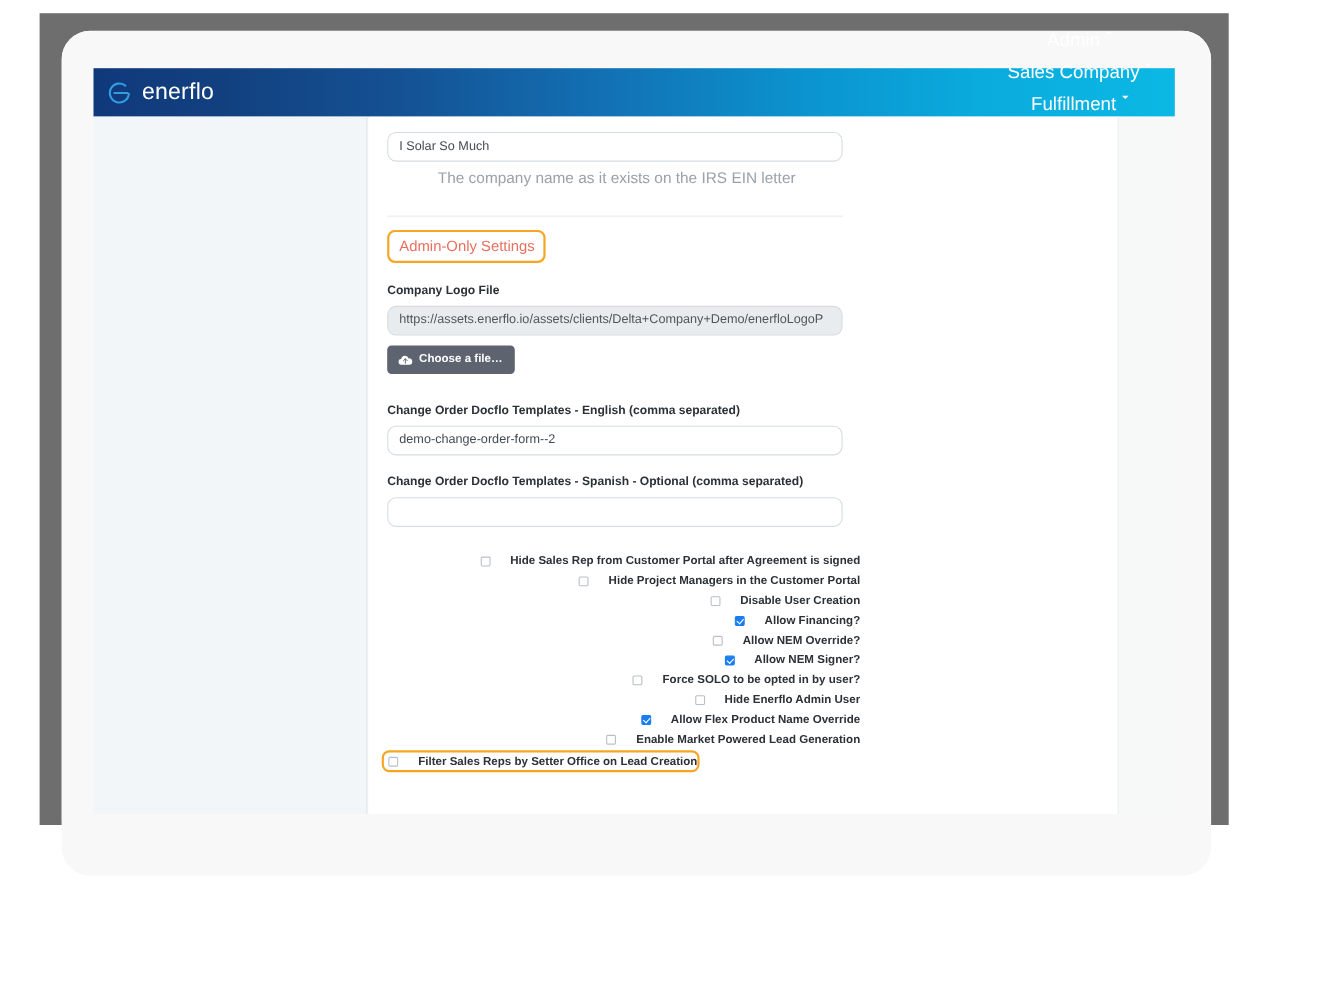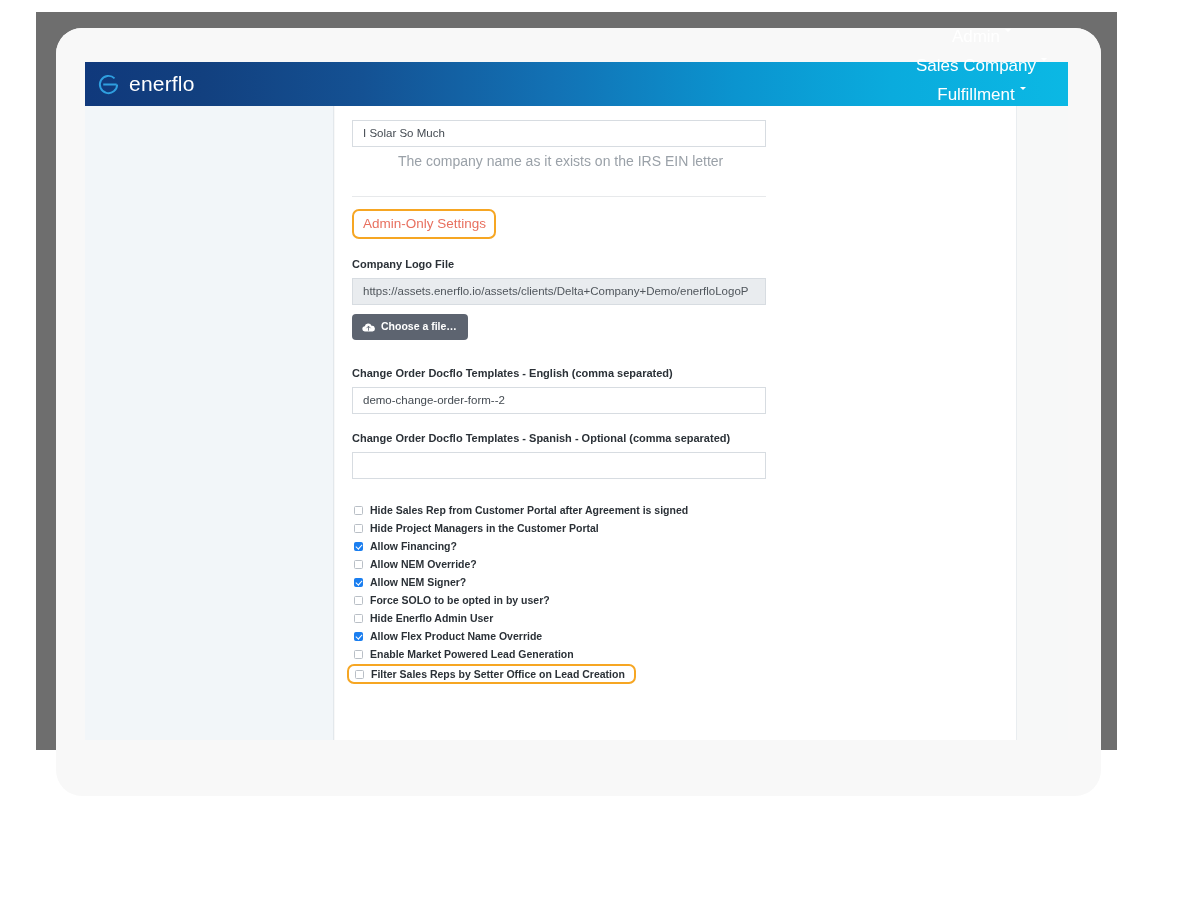--- a/index.html
+++ b/index.html
@@ -184,21 +184,21 @@
     top: 0px;
     width: 430px;
   }
 
   
   .text-input {
     box-sizing: border-box;
     width: 414px;
     height: 27px;
     border: 1px solid #d7dce1;
-    border-radius: 0;
+    border-radius: 8px;
     background: #ffffff;
     color: #444b52;
     font-size: 11.5px;
     line-height: 25px;
     padding: 0 10px;
     white-space: nowrap;
     overflow: hidden;
     font-family: "Liberation Sans", sans-serif;
   }
   .text-input.readonly {
@@ -262,24 +262,25 @@
     line-height: 1;
     margin-top: 9px;
   }
   .cloud-icon { width: 13px; height: 10px; display: block; }
 
   
   .check-list { margin-top: 22px; }
   .check-row {
     display: flex;
     align-items: center;
-    gap: 7px;
+    gap: 18px;
     height: 18px;
     padding-left: 2px;
     box-sizing: border-box;
+    justify-content: flex-end;
   }
   .check-row.highlighted {
     border: 2px solid #f6a623;
     border-radius: 7px;
     height: 20px;
     padding-left: 6px;
     margin-left: -5px;
     margin-top: 1px;
     width: 289px;
   }
@@ -420,20 +421,24 @@
             <div class="check-row">
               <span class="cbox"></span>
               <span class="check-label">Hide Sales Rep from Customer Portal after Agreement is signed</span>
             </div>
 
             <div class="check-row">
               <span class="cbox"></span>
               <span class="check-label">Hide Project Managers in the Customer Portal</span>
             </div>
 
+            <div class="check-row">
+              <span class="cbox"></span>
+              <span class="check-label">Disable User Creation</span>
+            </div>
 
             <div class="check-row">
               <span class="cbox checked"></span>
               <span class="check-label">Allow Financing?</span>
             </div>
 
             <div class="check-row">
               <span class="cbox"></span>
               <span class="check-label">Allow NEM Override?</span>
             </div>

